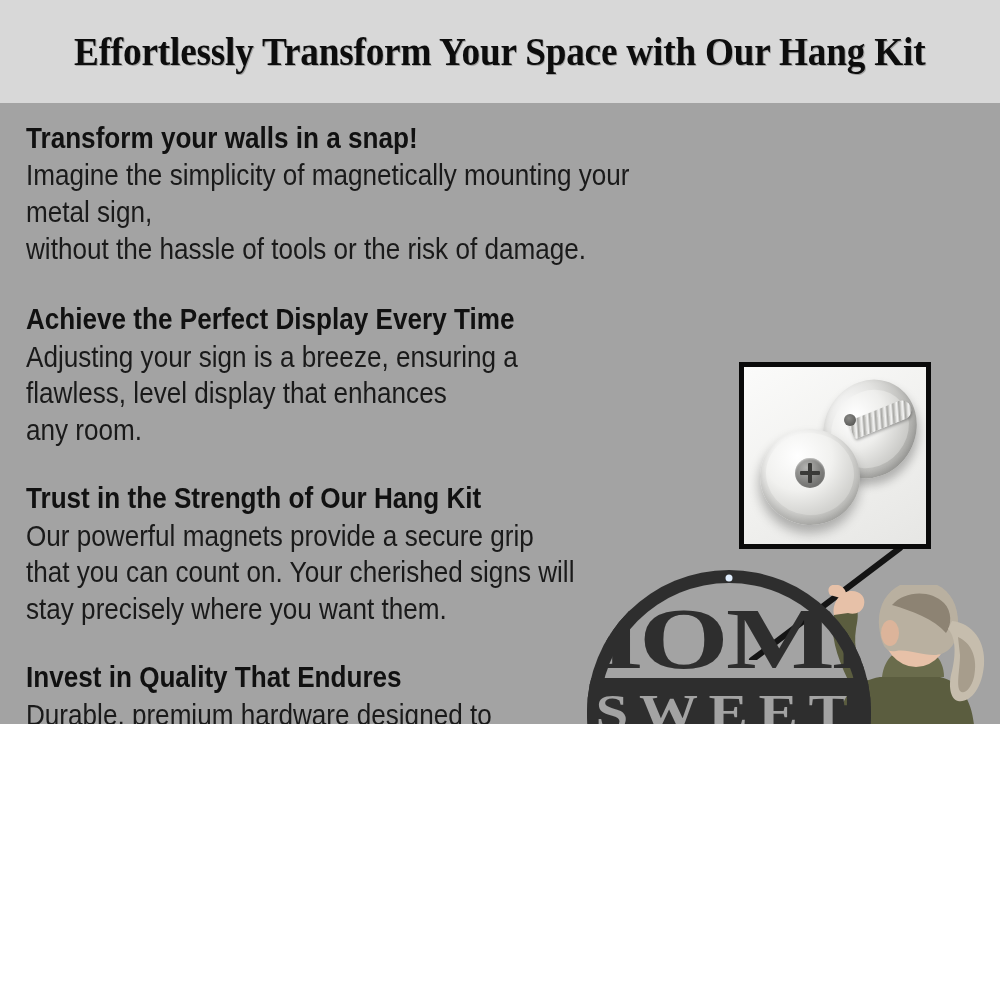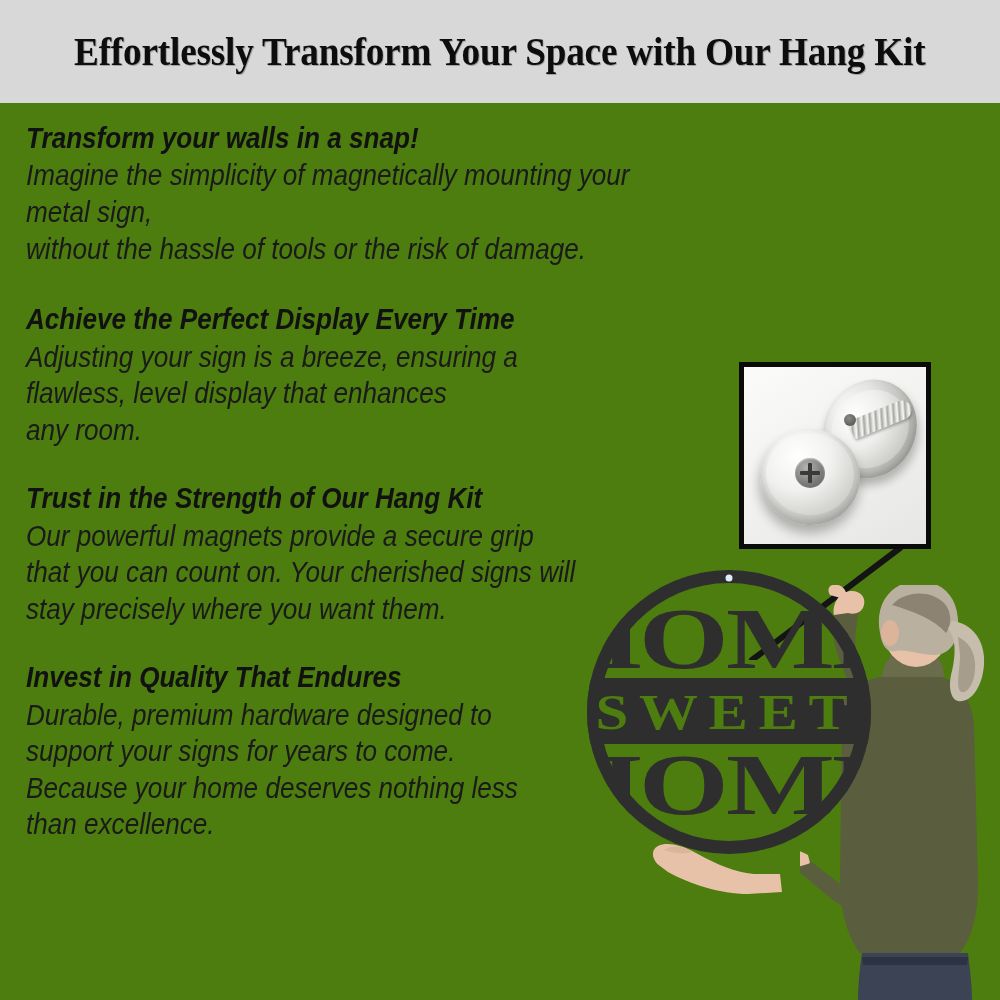--- a/index.html
+++ b/index.html
@@ -9,22 +9,22 @@
   body {
     width: 1000px;
     height: 1000px;
     overflow: hidden;
     font-family: "Liberation Sans", sans-serif;
     background: #ffffff;
   }
   #page {
     position: relative;
     width: 1000px;
-    height: 1000px;
-    background: #4d7c0f;
+    height: 724px;
+    background: #a3a3a3;
     overflow: hidden;
   }
 
   
   #header-band {
     position: absolute;
     left: 0; top: 0;
     width: 1000px;
     height: 103px;
     background: #d8d8d8;
@@ -44,21 +44,20 @@
     white-space: nowrap;
     text-shadow: 1px 1px 0 rgba(120,120,120,0.55);
   }
 
   
   #copy {
     position: absolute;
     left: 26px;
     top: 122px;
     width: 700px;
-    font-style: italic;
   }
   .section { margin-bottom: 20px; }
   .section-heading {
     font-family: "Liberation Sans", sans-serif;
     font-weight: bold;
     font-size: 29px;
     line-height: 1.12;
     color: #111111;
     transform: scaleX(0.9);
     transform-origin: left center;

